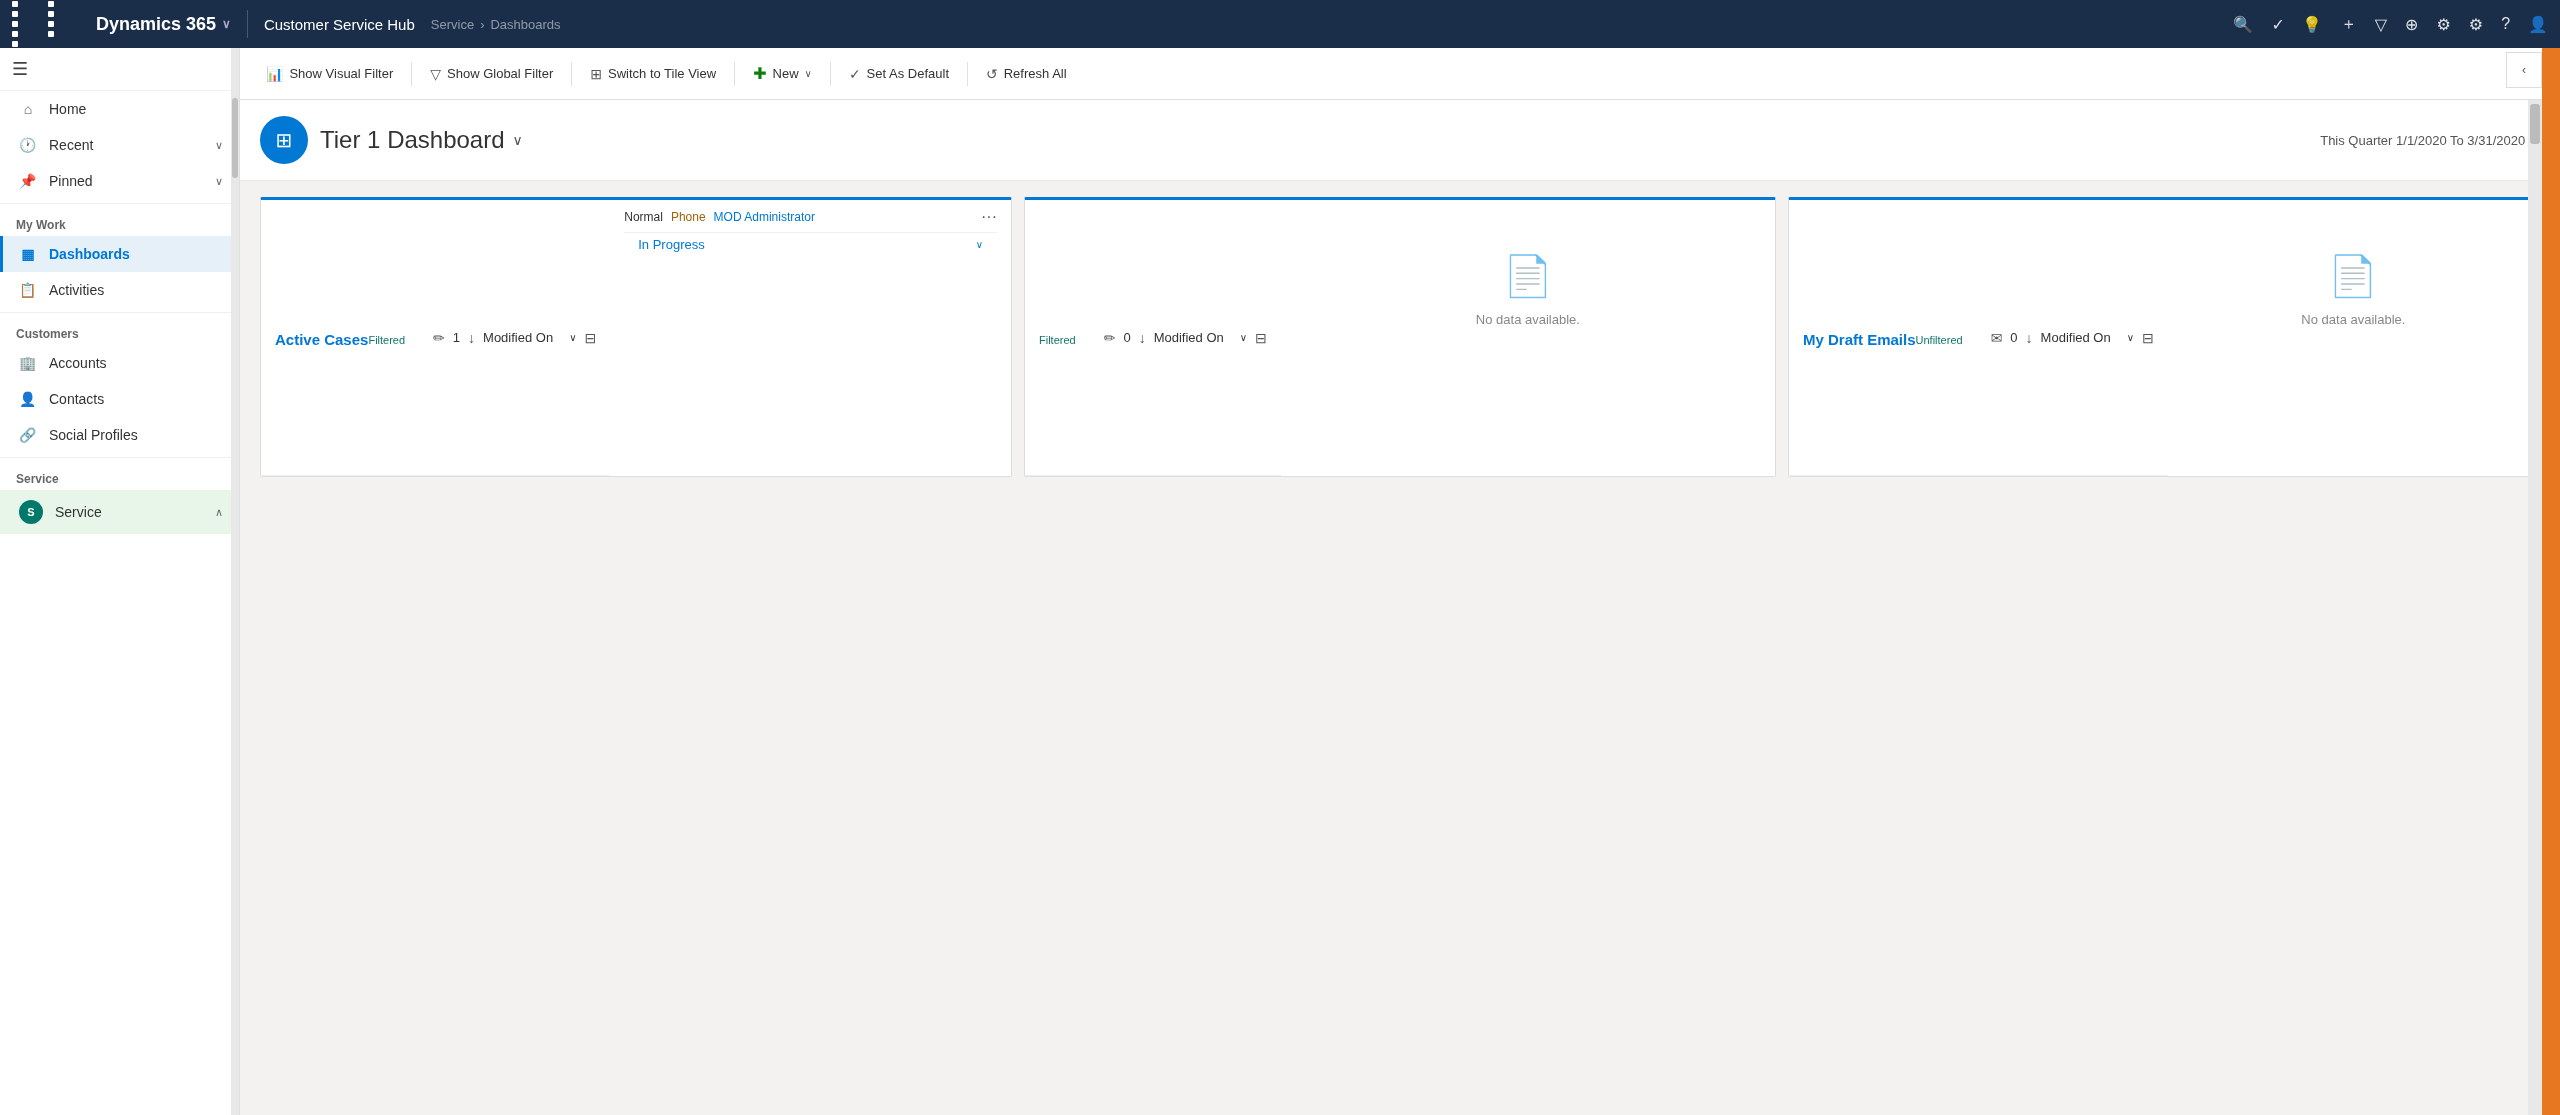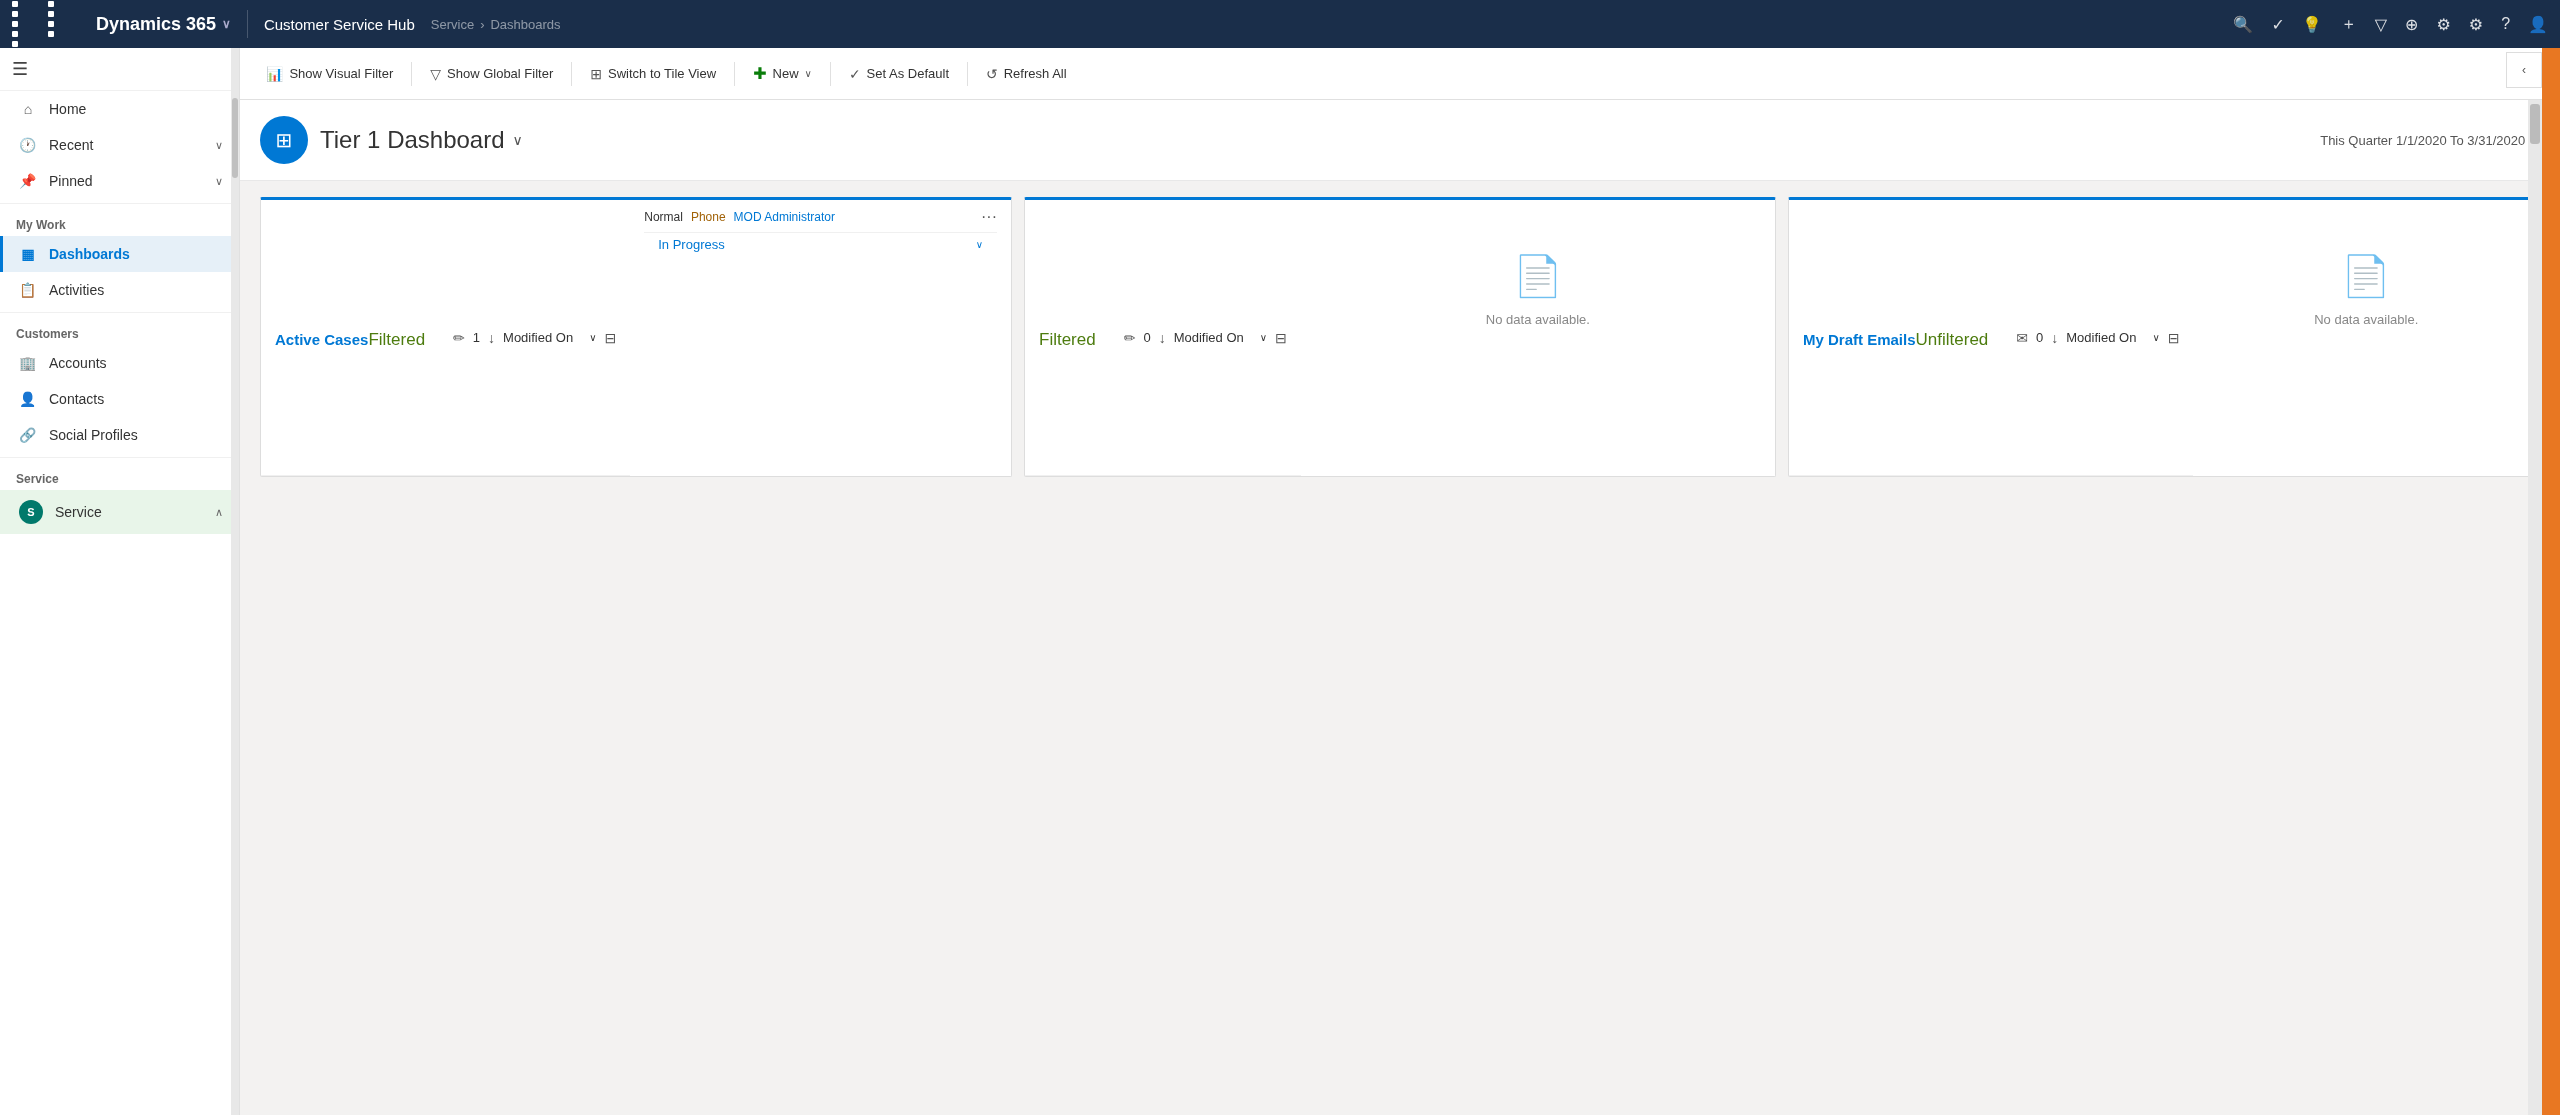--- a/index.html
+++ b/index.html
@@ -191,21 +191,21 @@
       align-items: center;
       padding: 12px 14px 8px;
       border-bottom: 1px solid #f0f0f0;
     }
     .card-title {
       font-size: 15px;
       font-weight: 600;
       color: #0078d4;
       flex: 1;
     }
-    .card-filter-label { font-size: 17px; color: #4d7c0f; }
+    .card-filter-label { font-size: 11px; color: #0f766e; }
     .card-toolbar {
       display: flex;
       align-items: center;
       gap: 8px;
       padding: 8px 14px;
       border-bottom: 1px solid #f0f0f0;
     }
     .card-toolbar-icon { font-size: 14px; color: #555; cursor: pointer; }
     .card-count { font-size: 13px; color: #333; }
     .card-sort {

